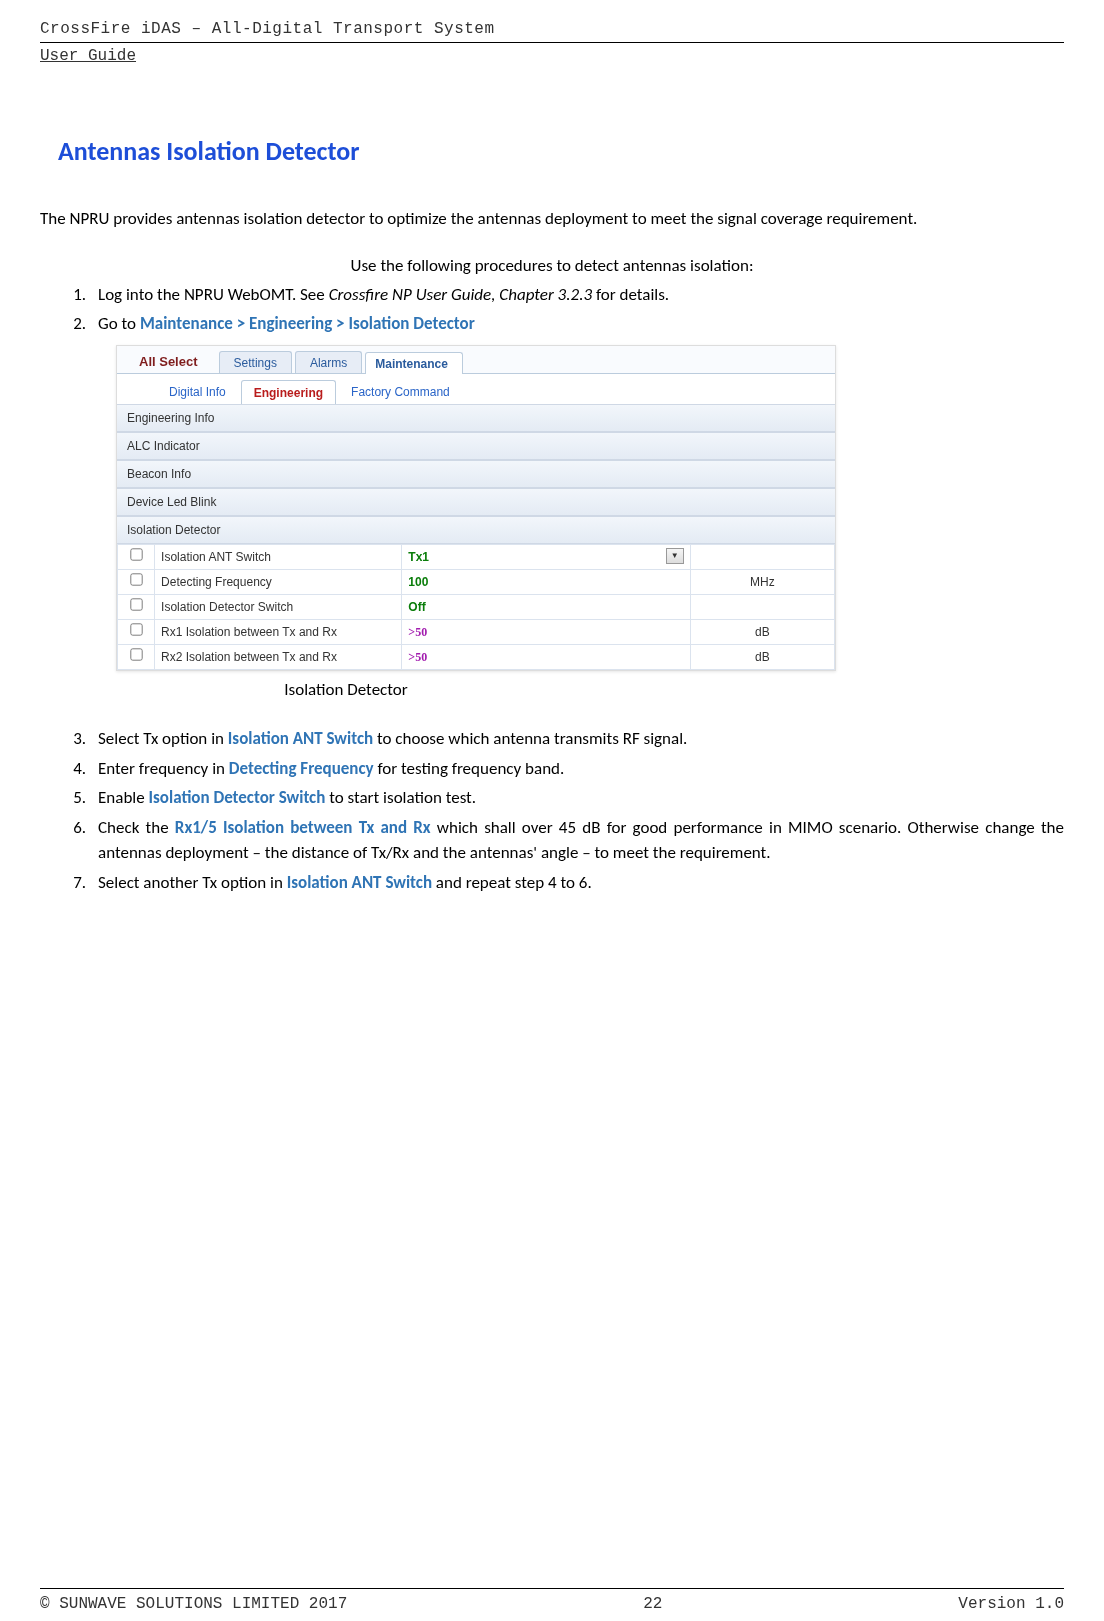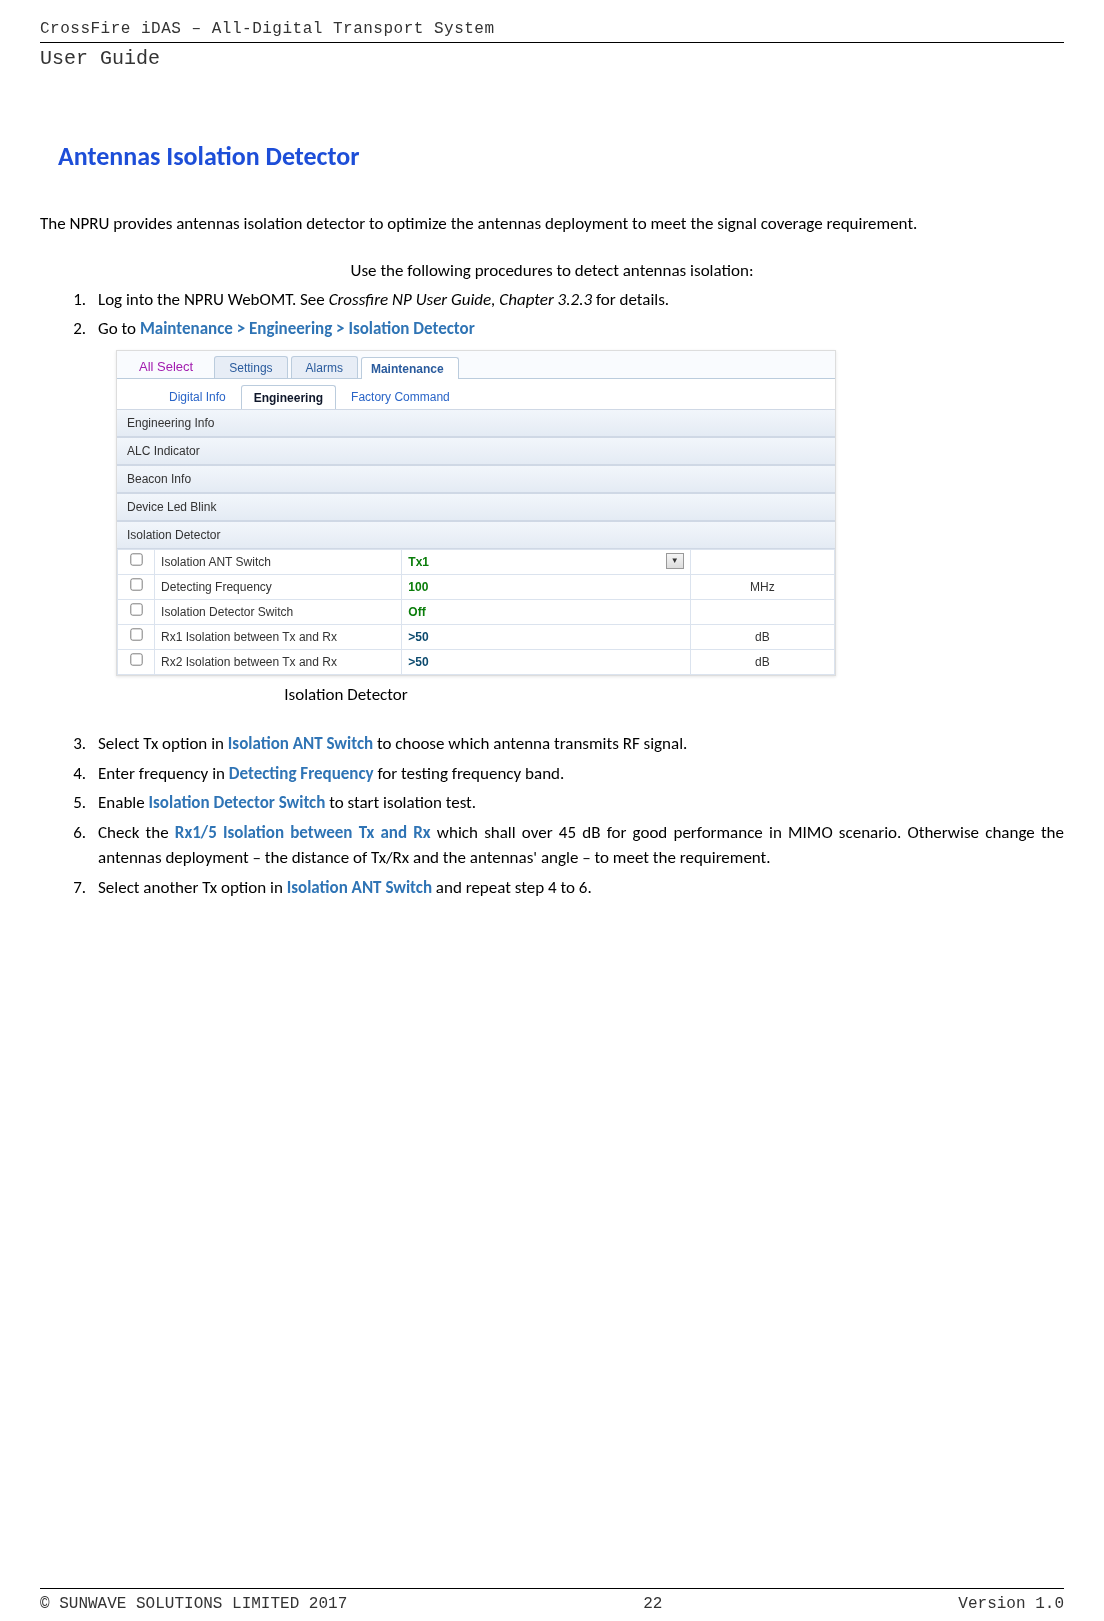--- a/index.html
+++ b/index.html
@@ -13,21 +13,21 @@
       padding: 0;
     }
     .page-header {
       padding: 20px 40px 0 40px;
       font-family: "SimSun", "Courier New", monospace;
       font-size: 16px;
       color: #333;
     }
     .page-header .title { letter-spacing: 0.5px; }
     .page-header hr { border: none; border-top: 1px solid #000; margin: 4px 0; }
-    .page-header .subtitle { font-size: 20px; }
+    .page-header .subtitle { font-size: 16px; text-decoration: underline; }
     .content {
       padding: 40px 40px 0 40px;
     }
     h2 {
       font-size: 26px;
       font-weight: bold;
       margin: 30px 0 40px 18px;
       color: #1d4ed8;
     }
     .body-text {
@@ -84,45 +84,46 @@
     }
     .tab.active {
       background: #fff;
       color: #2a5b9d;
       font-weight: bold;
       position: relative;
       top: 1px;
       padding-left: 9px;
     }
     .tab.allselect {
-      color: #a21caf;
+      color: #7f1d1d;
       background: transparent;
       border: none;
       font-size: 13px;
       padding-right: 18px;
       padding-left: 4px;
+      font-weight: bold;
     }
     .subtabs-row {
       display: flex;
       padding: 6px 18px 0 40px;
       gap: 3px;
       background: #fff;
       height: 30px;
     }
     .subtab {
       padding: 3px 12px;
       font-size: 12px;
       color: #2a65c8;
     }
     .subtab.active {
       background: #fff;
       border: 1px solid #bcd;
       border-bottom: none;
       font-weight: bold;
-      color: #0f172a;
+      color: #b91c1c;
       border-radius: 3px 3px 0 0;
     }
     .panel-list { background: #fff; }
     .panel-header {
       background: linear-gradient(#f2f6fb, #e4ebf4);
       border-top: 1px solid #cfd8e5;
       border-bottom: 1px solid #cfd8e5;
       padding: 4px 10px;
       font-size: 12px;
       color: #333;
@@ -134,21 +135,21 @@
     }
     .grid-table td {
       border: 1px solid #dbe3ee;
       padding: 3px 6px;
       height: 24px;
       vertical-align: middle;
     }
     .grid-table td.check-cell { width: 36px; text-align: center; }
     .grid-table td.label-cell { width: 240px; color: #333; }
     .grid-table td.value-cell { color: #0a7d0a; font-weight: bold; width: 280px; }
-    .grid-table td.value-cell.red { color: #0c4a6e; }
+    .grid-table td.value-cell.red { color: #a21caf; font-family: Liberation Serif, serif; }
     .grid-table td.unit-cell { width: 140px; color: #333; text-align: center; }
     .dropdown-arrow {
       display: inline-block;
       float: right;
       width: 18px;
       height: 16px;
       border: 1px solid #999;
       background: linear-gradient(#f5f5f5, #ddd);
       text-align: center;
       line-height: 14px;

